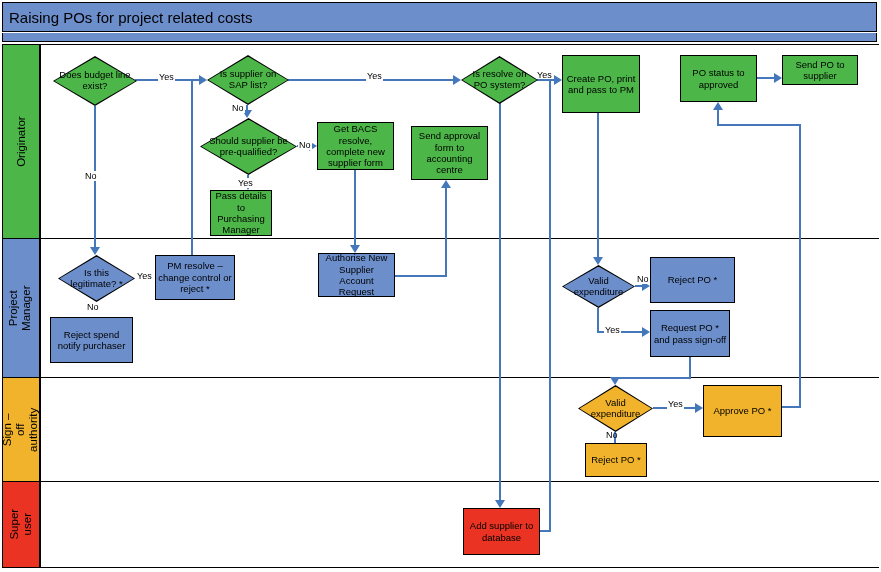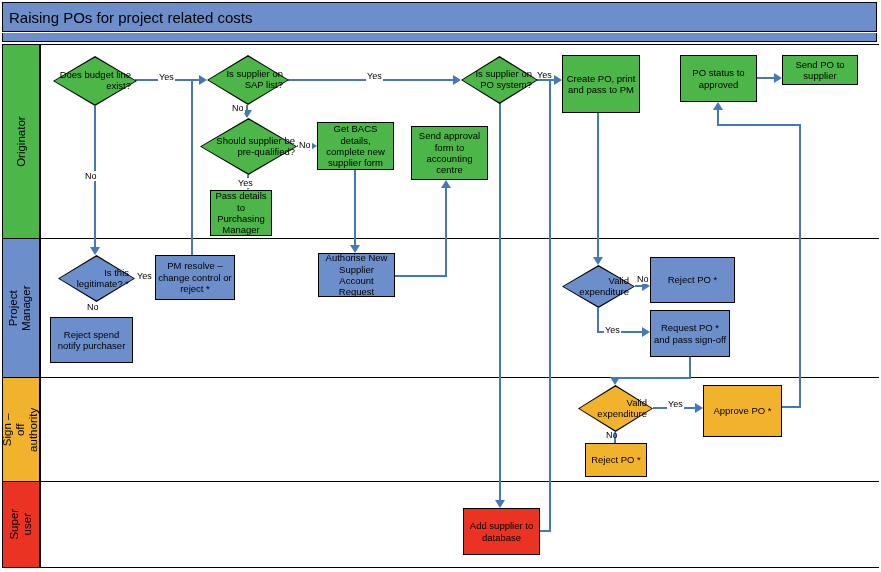--- a/index.html
+++ b/index.html
@@ -26,21 +26,21 @@
   .node{position:absolute;border:1.2px solid var(--border);box-sizing:border-box;
         display:flex;align-items:center;justify-content:center;text-align:center;
         font-size:9.5px;line-height:1.2;color:#000;padding:1px 2px;}
   .f-green{background:var(--green);} .f-blue{background:var(--blue);}
   .f-orange{background:var(--orange);} .f-red{background:var(--red);}
   .diamond{position:absolute;}
   .d-outer{position:absolute;inset:0;background:var(--border);
            clip-path:polygon(50% 0,100% 50%,50% 100%,0 50%);}
   .d-inner{position:absolute;inset:1.5px;clip-path:polygon(50% 0,100% 50%,50% 100%,0 50%);}
   .d-label{position:absolute;inset:0;display:flex;align-items:center;justify-content:center;
-           text-align:right;font-size:9.5px;line-height:1.15;color:#000;padding:0 6px;}
+           text-align:center;font-size:9.5px;line-height:1.15;color:#000;padding:0 6px;}
   
   .eh{position:absolute;height:2px;background:var(--connector);}
   .ev{position:absolute;width:2px;background:var(--connector);}
   .ar{position:absolute;width:0;height:0;border:5px solid transparent;}
   .ar.r{border-left:8px solid var(--connector);border-right:none;}
   .ar.d{border-top:8px solid var(--connector);border-bottom:none;}
   .ar.u{border-bottom:8px solid var(--connector);border-top:none;}
   .elabel{position:absolute;font-size:9px;line-height:10px;color:#000;background:#fff;padding:0 1px;}
   .elabel.nobg{background:transparent;}
 </style>
@@ -164,29 +164,29 @@
   </div>
   <div class="diamond" style="left:200px;top:118px;width:97px;height:57px">
     <div class="d-outer"></div>
     <div class="d-inner f-green"></div>
     <span class="d-label" style="padding:0 2px">Should supplier be pre-qualified?</span>
   </div>
   <div class="node f-green" style="left:210px;top:190px;width:62px;height:46px">
     <span>Pass details to Purchasing Manager</span>
   </div>
   <div class="node f-green" style="left:317px;top:122px;width:77px;height:48px">
-    <span>Get BACS details, complete new supplier form</span>
+    <span>Get BACS resolve, complete new supplier form</span>
   </div>
   <div class="node f-green" style="left:411px;top:126px;width:77px;height:54px">
     <span>Send approval form to accounting centre</span>
   </div>
   <div class="diamond" style="left:461px;top:56px;width:77px;height:48px">
     <div class="d-outer"></div>
     <div class="d-inner f-green"></div>
-    <span class="d-label">Is supplier on PO system?</span>
+    <span class="d-label">Is resolve on PO system?</span>
   </div>
   <div class="node f-green" style="left:562px;top:55px;width:78px;height:58px">
     <span>Create PO, print and pass to PM</span>
   </div>
   <div class="node f-green" style="left:680px;top:55px;width:77px;height:47px">
     <span>PO status to approved</span>
   </div>
   <div class="node f-green" style="left:782px;top:55px;width:76px;height:30px">
     <span>Send PO to supplier</span>
   </div>

